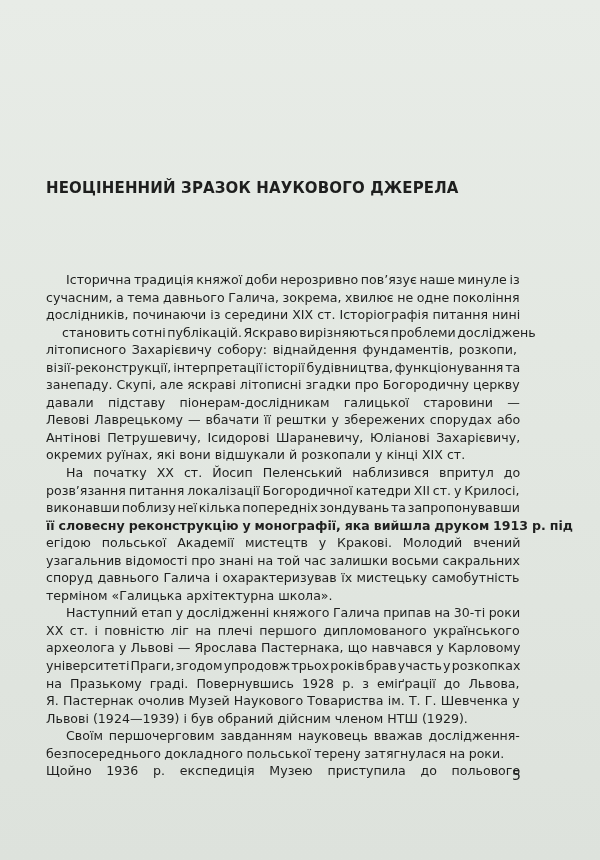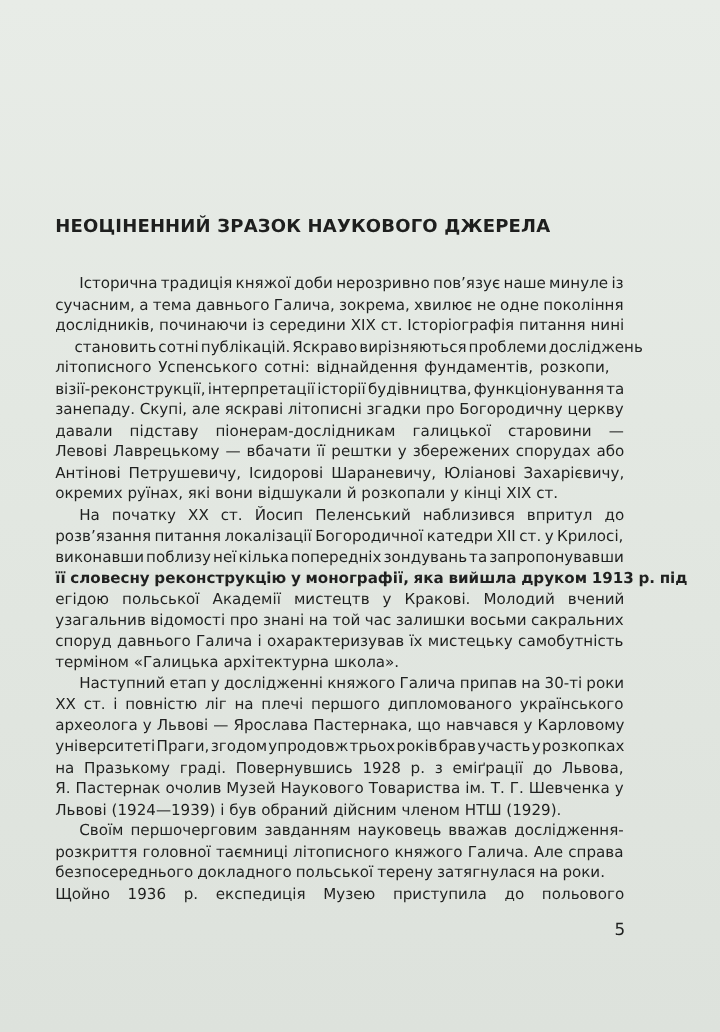--- a/index.html
+++ b/index.html
@@ -68,25 +68,25 @@
 </head>
 <body>
 
 <div class="page">
 
   <h1 class="title">НЕОЦІНЕННИЙ ЗРАЗОК НАУКОВОГО ДЖЕРЕЛА</h1>
 
   <div class="body-text">
 
     <div>
-      <span class="line indent" style="display: block; text-align-last: left; word-spacing: -1.25px;">Історична традиція княжої доби нерозривно пов’язує наше минуле із</span>
+      <span class="line indent" style="display: block; text-align-last: left; word-spacing: -1.25px; margin-top: 44px;">Історична традиція княжої доби нерозривно пов’язує наше минуле із</span>
       <span class="line" style="display: block; text-align-last: left; word-spacing: -0.444444px;">сучасним, а тема давнього Галича, зокрема, хвилює не одне покоління</span>
       <span class="line" style="display: block; text-align-last: left; word-spacing: 0px;">дослідників, починаючи із середини XIX ст. Історіографія питання нині</span>
       <span class="line" style="display: block; text-align-last: left; word-spacing: -2.33333px; margin-left: 16px;">становить сотні публікацій. Яскраво вирізняються проблеми досліджень</span>
-      <span class="line" style="display: block; text-align-last: left; word-spacing: 1.6px;">літописного Успенського сотні: віднайдення фундаментів, розкопи,</span>
+      <span class="line" style="display: block; text-align-last: left; word-spacing: 1.6px;">літописного Захарієвичу собору: віднайдення фундаментів, розкопи,</span>
       <span class="line" style="display: block; text-align-last: left; word-spacing: -2.2px;">візії-реконструкції, інтерпретації історії будівництва, функціонування та</span>
       <span class="line" style="display: block; text-align-last: left; word-spacing: -0.125px;">занепаду. Скупі, але яскраві літописні згадки про Богородичну церкву</span>
       <span class="line" style="display: block; text-align-last: left; word-spacing: 10.2px;">давали підставу піонерам-дослідникам галицької старовини —</span>
       <span class="line" style="display: block; text-align-last: left; word-spacing: 1px;">Левові Лаврецькому — вбачати її рештки у збережених спорудах або</span>
       <span class="line" style="display: block; text-align-last: left; word-spacing: 2.6px;">Антінові Петрушевичу, Ісидорові Шараневичу, Юліанові Захарієвичу,</span>
       <span class="line last">окремих руїнах, які вони відшукали й розкопали у кінці XIX ст.</span>
     </div>
 
     <div>
       <span class="line indent" style="display: block; text-align-last: left; word-spacing: 6px;">На початку XX ст. Йосип Пеленський наблизився впритул до</span>
@@ -104,20 +104,19 @@
       <span class="line" style="display: block; text-align-last: left; word-spacing: 2.44444px;">XX ст. і повністю ліг на плечі першого дипломованого українського</span>
       <span class="line" style="display: block; text-align-last: left; word-spacing: 0.222222px;">археолога у Львові — Ярослава Пастернака, що навчався у Карловому</span>
       <span class="line" style="display: block; text-align-last: left; word-spacing: -2.88889px;">університеті Праги, згодом упродовж трьох років брав участь у розкопках</span>
       <span class="line" style="display: block; text-align-last: left; word-spacing: 4.11111px;">на Празькому граді. Повернувшись 1928 р. з еміґрації до Львова,</span>
       <span class="line" style="display: block; text-align-last: left; word-spacing: 0.2px;">Я. Пастернак очолив Музей Наукового Товариства ім. Т. Г. Шевченка у</span>
       <span class="line last">Львові (1924—1939) і був обраний дійсним членом НТШ (1929).</span>
     </div>
 
     <div>
       <span class="line indent" style="display: block; text-align-last: left; word-spacing: 1.8px;">Своїм першочерговим завданням науковець вважав дослідження-</span>
-      <span class="line" style="display: block; text-align-last: left; word-spacing: 0.285714px;">розкриття головної таємниці літописного княжого Галича. Але справа</span>
       <span class="line" style="display: block; text-align-last: left; word-spacing: -0.666667px;">безпосереднього докладного польської терену затягнулася на роки.</span>
       <span class="line" style="display: block; text-align-last: left; word-spacing: 10.7143px;">Щойно 1936 р. експедиція Музею приступила до польового</span>
     </div>
   </div>
 
   <div class="page-number">5</div>
 </div>
 
 </body></html>

